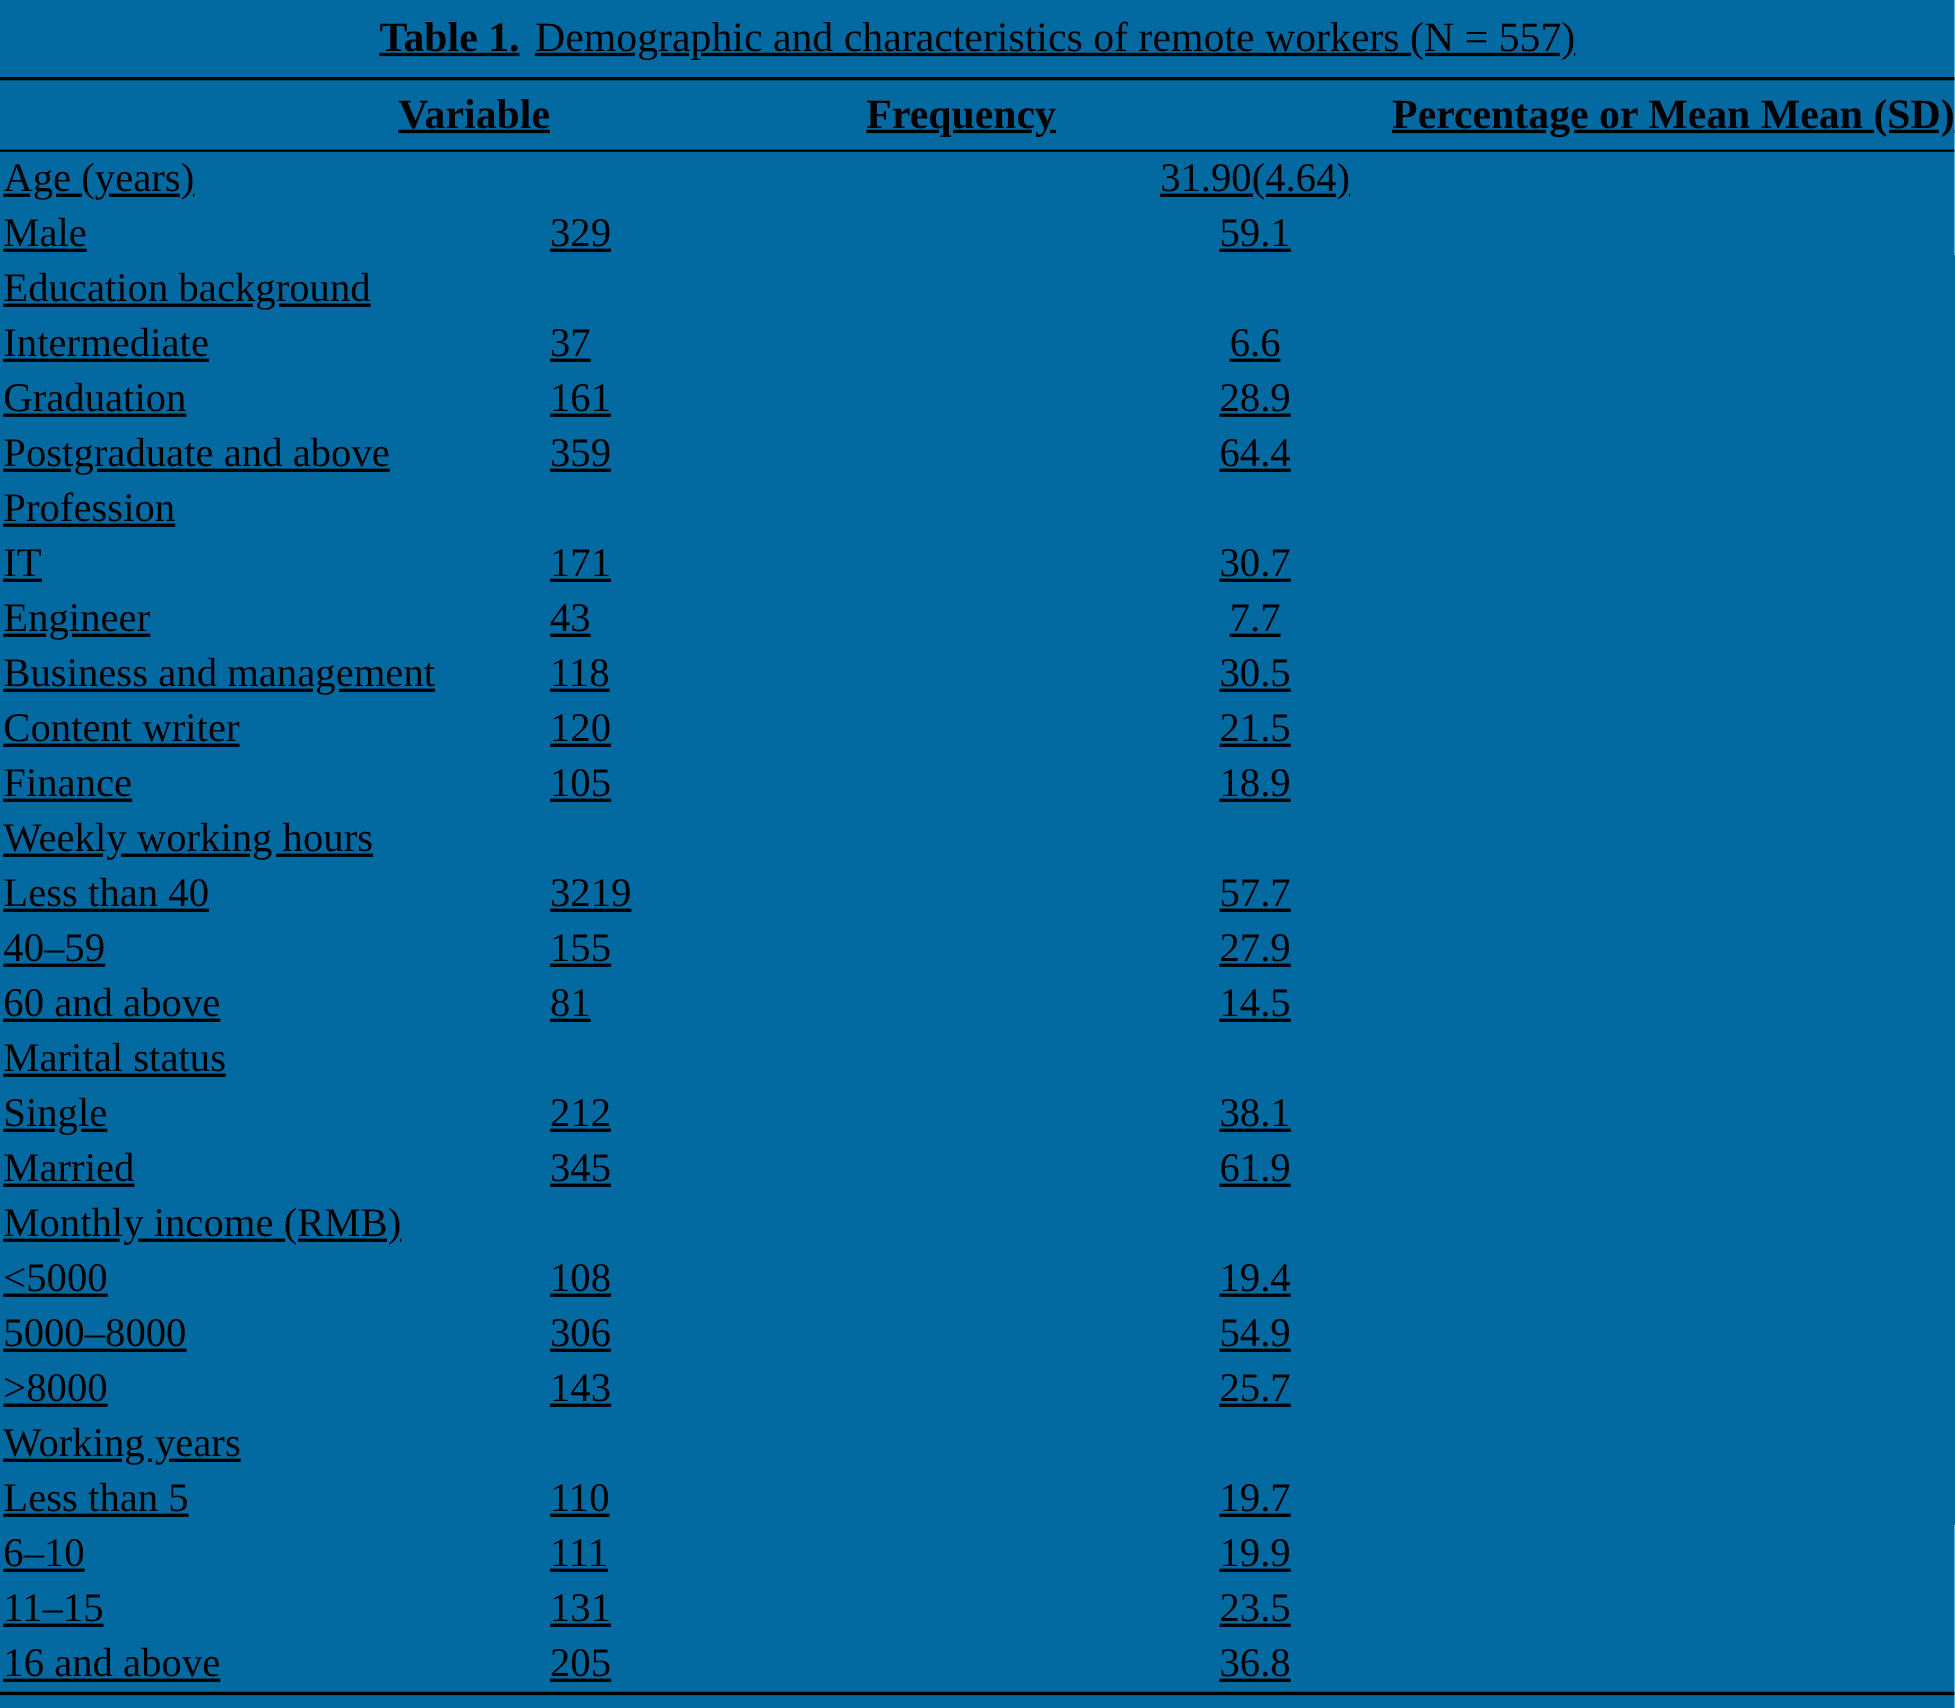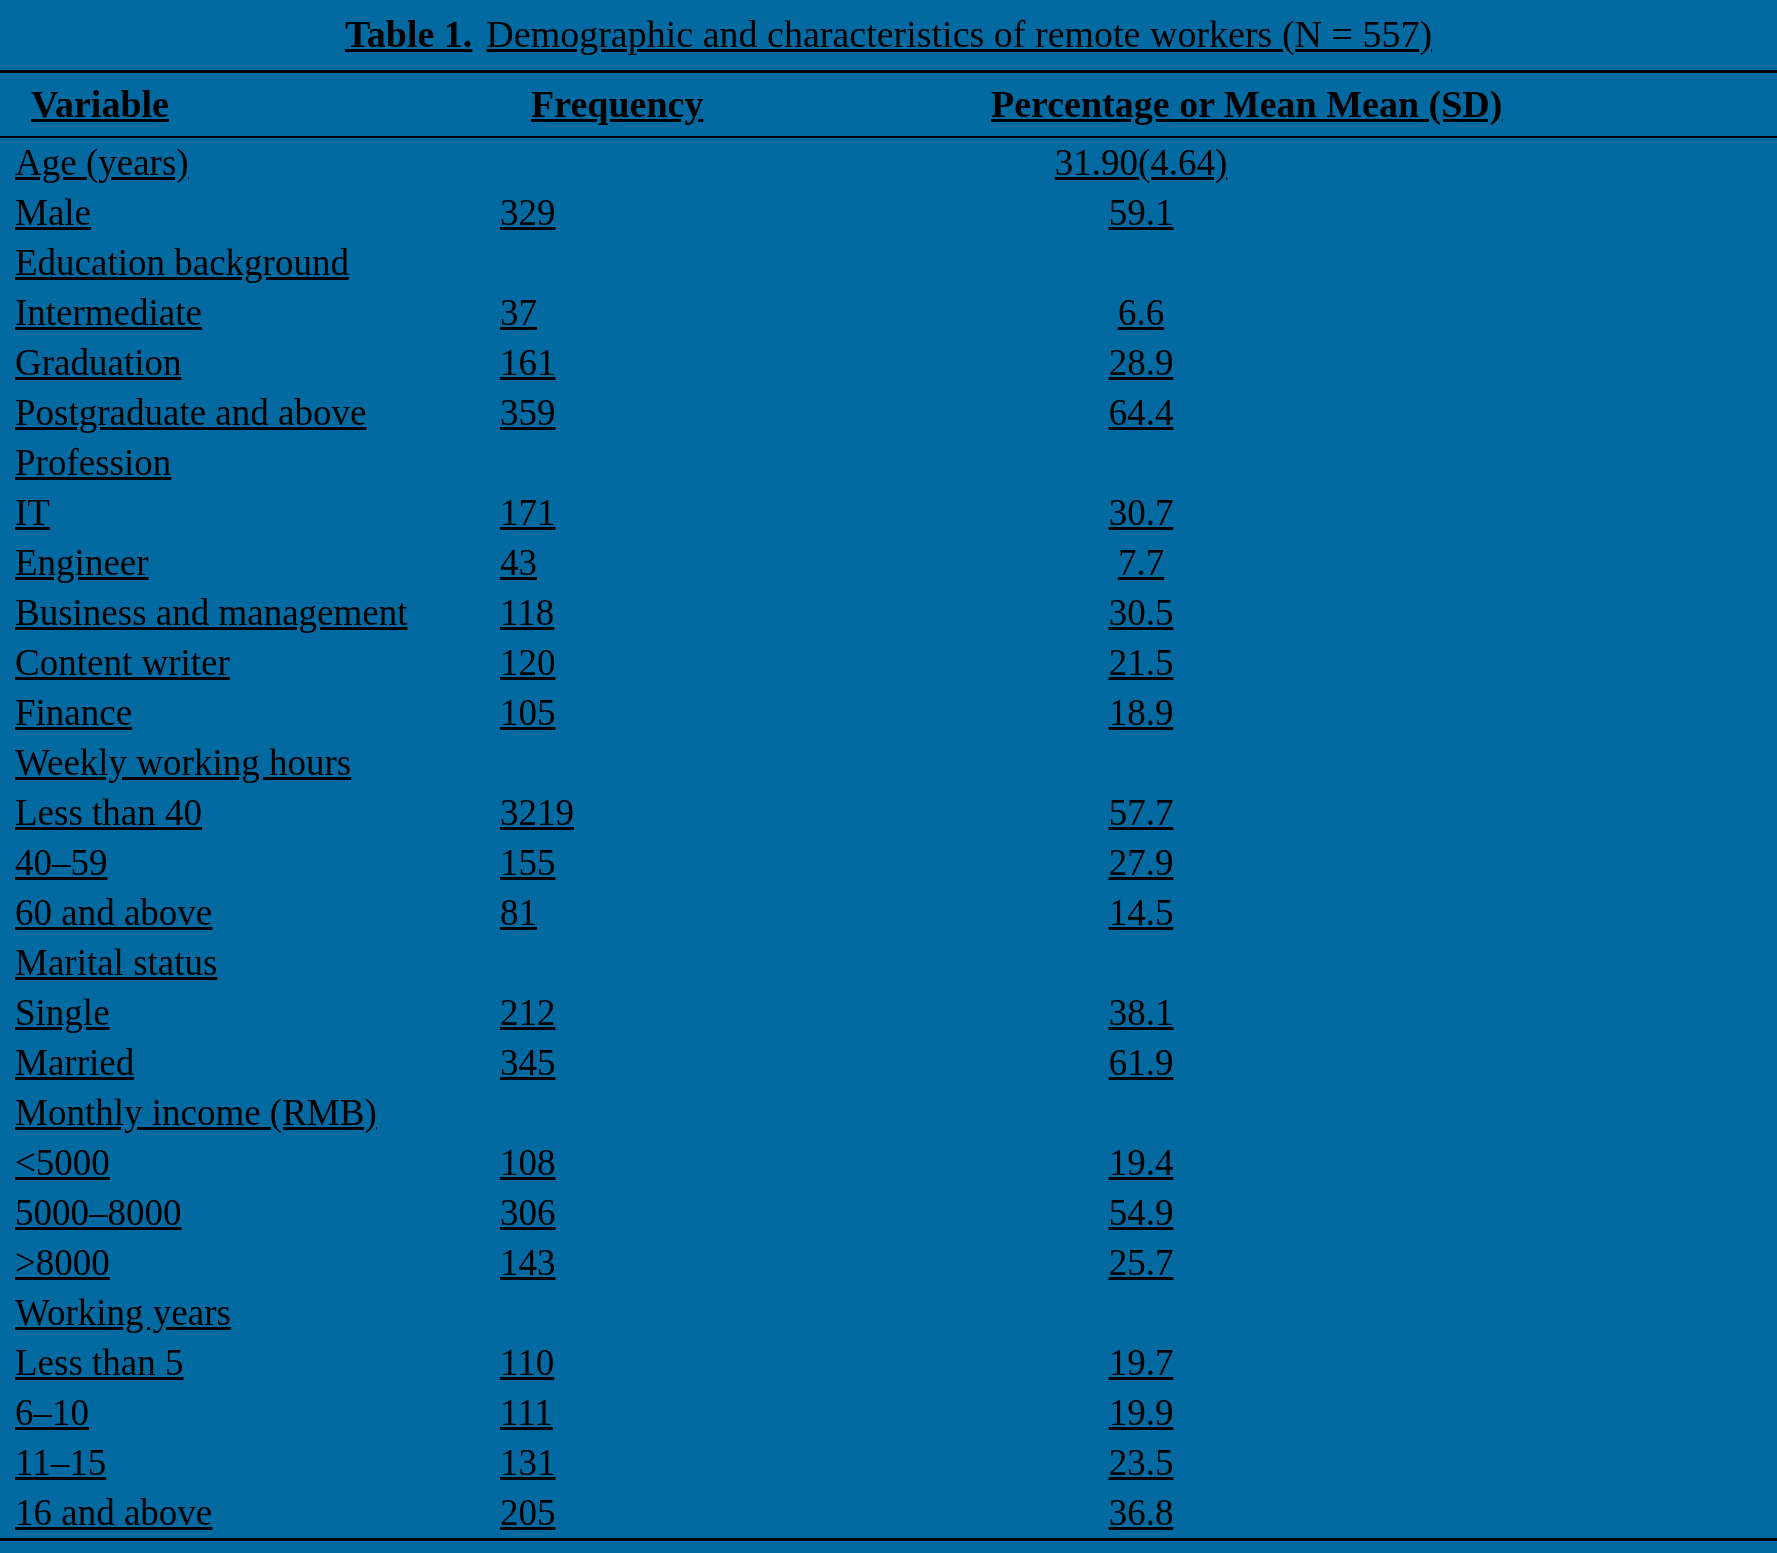--- a/index.html
+++ b/index.html
@@ -41,33 +41,31 @@
     display: grid;
     grid-template-columns: 500px 460px 1fr;
     align-items: baseline;
   }
   .header-row {
     font-size: 38px;
     font-weight: bold;
     padding: 9px 0 10px 0;
   }
   .header-row > div {
-    text-align: left;
-    margin-left: 31px;
+    text-align: right;
   }
   .row {
     font-size: 37px;
     line-height: 50px;
     height: 50px;
     white-space: nowrap;
   }
   .cell-var {
     text-align: left;
     padding-left: 3px;
-    margin-left: 12px;
   }
   .cell-freq {
   }
   .cell-pct {
     text-align: center;
     padding-right: 455px;
   }
 </style>
 </head>
 <body>

